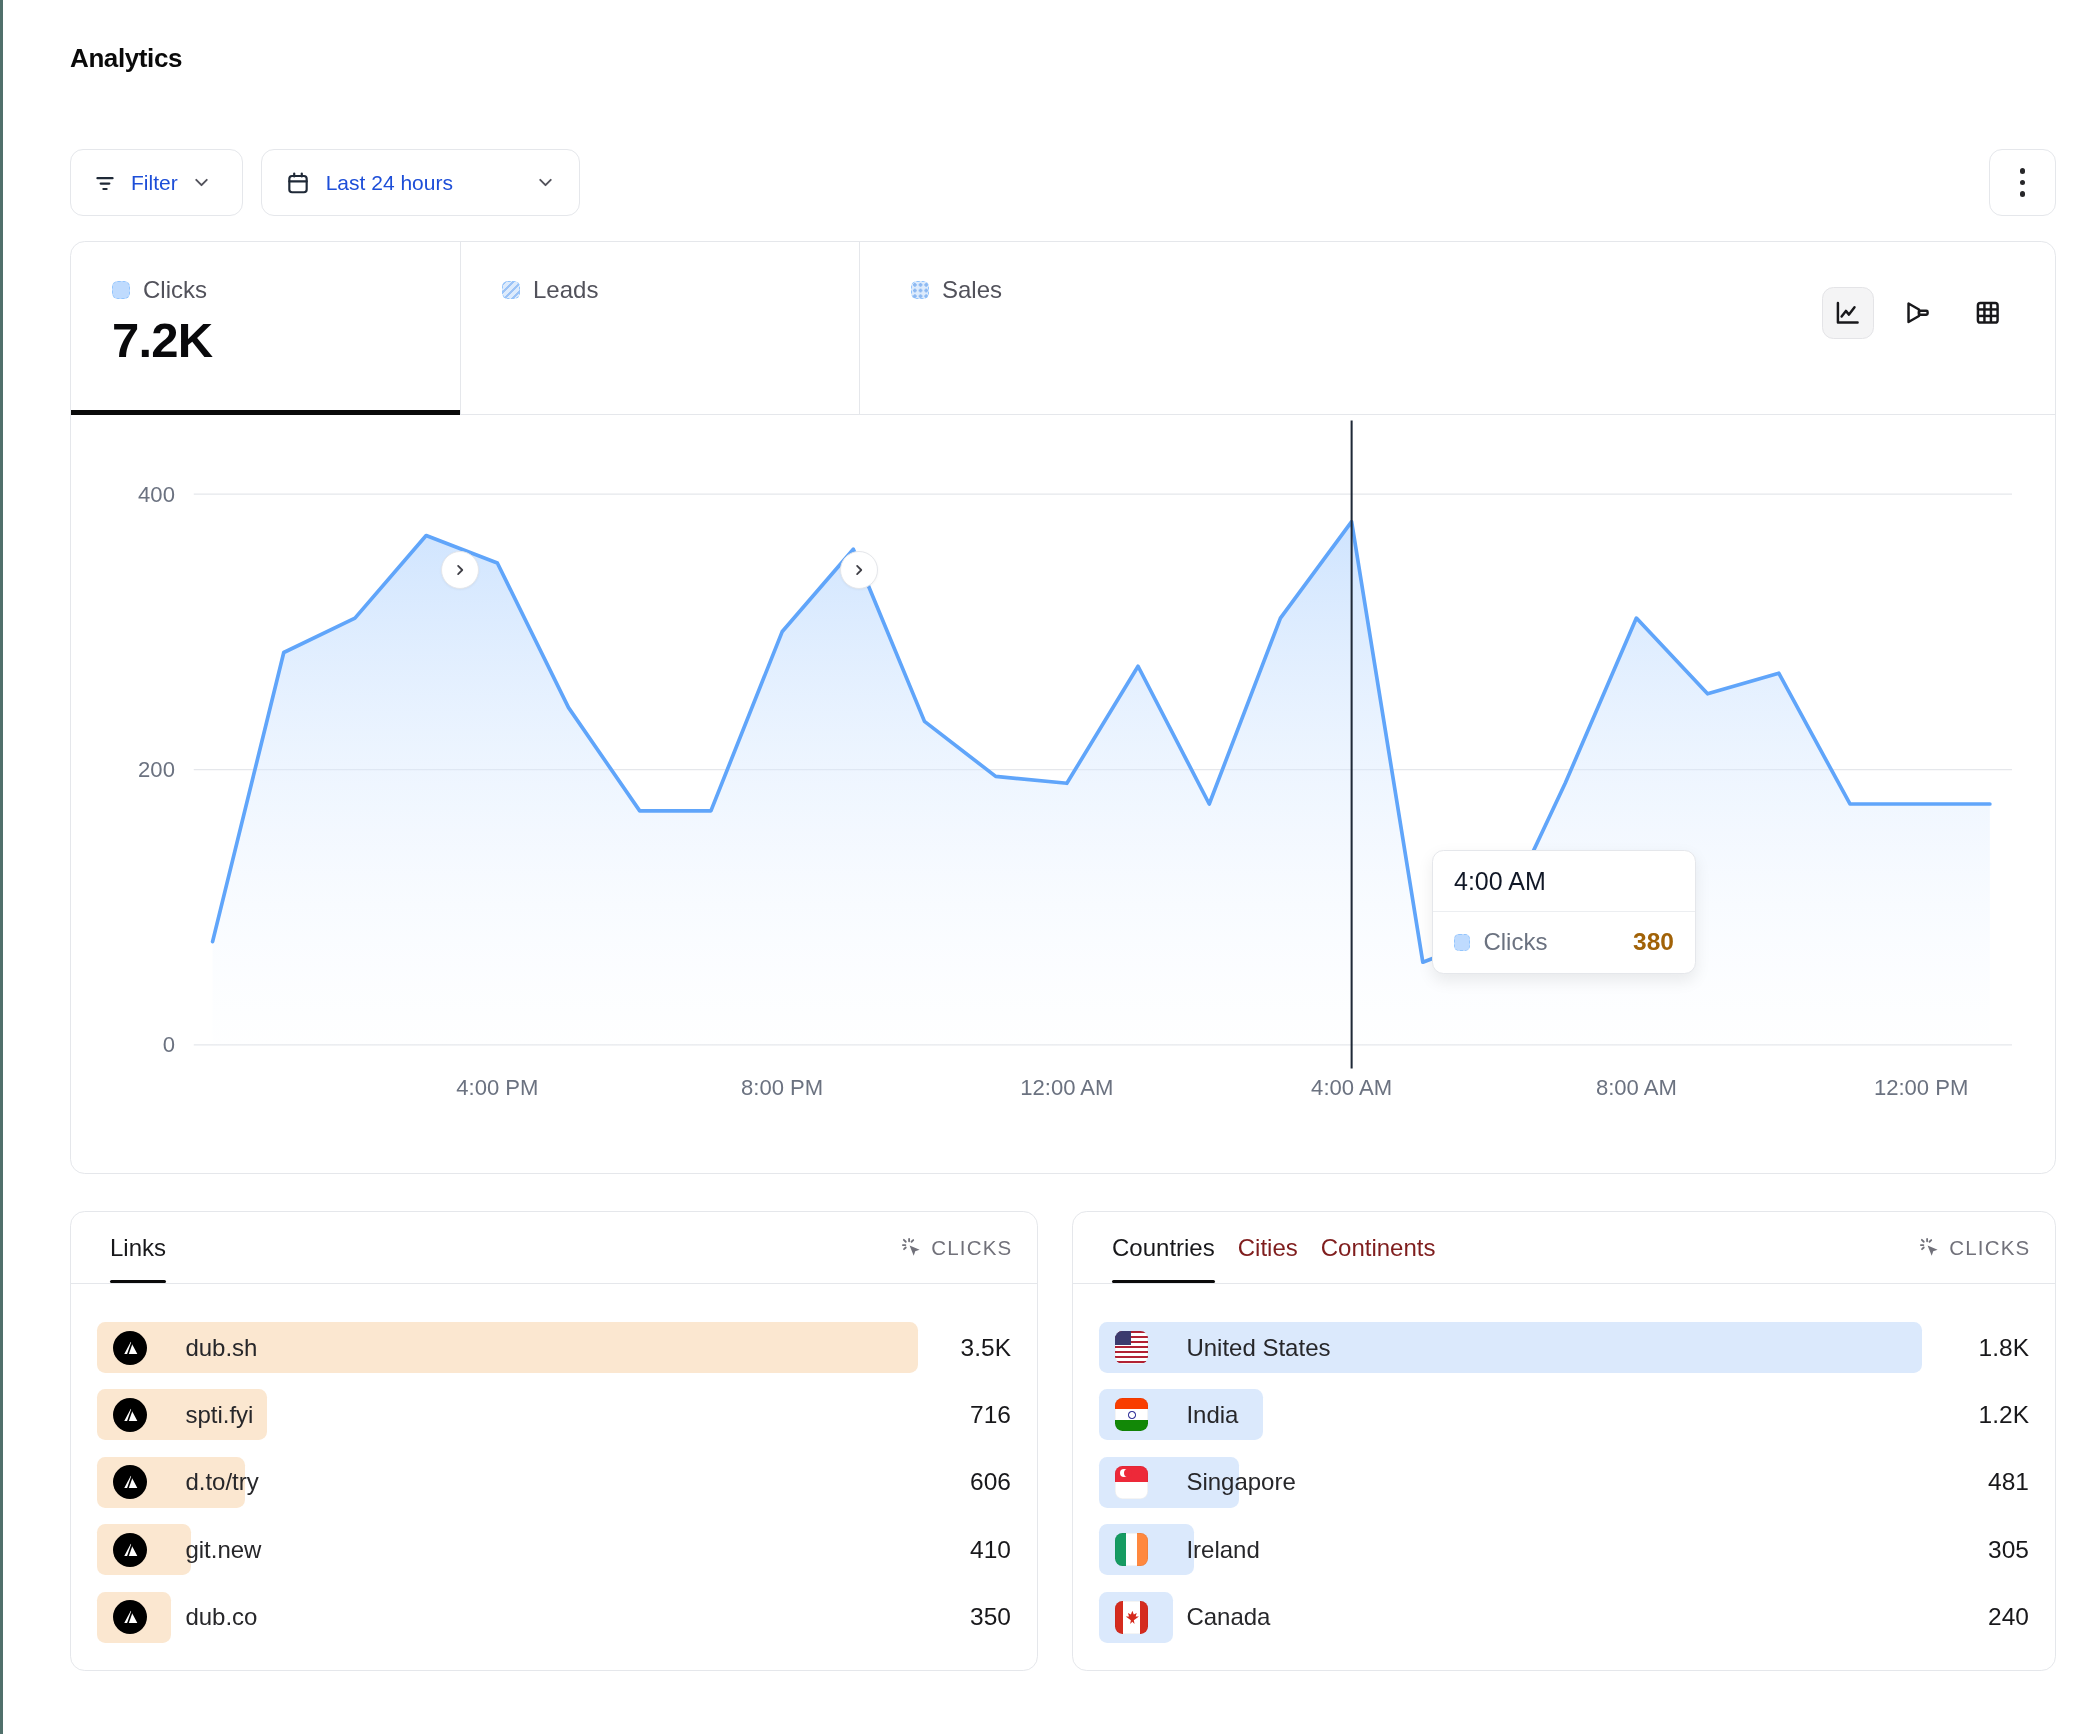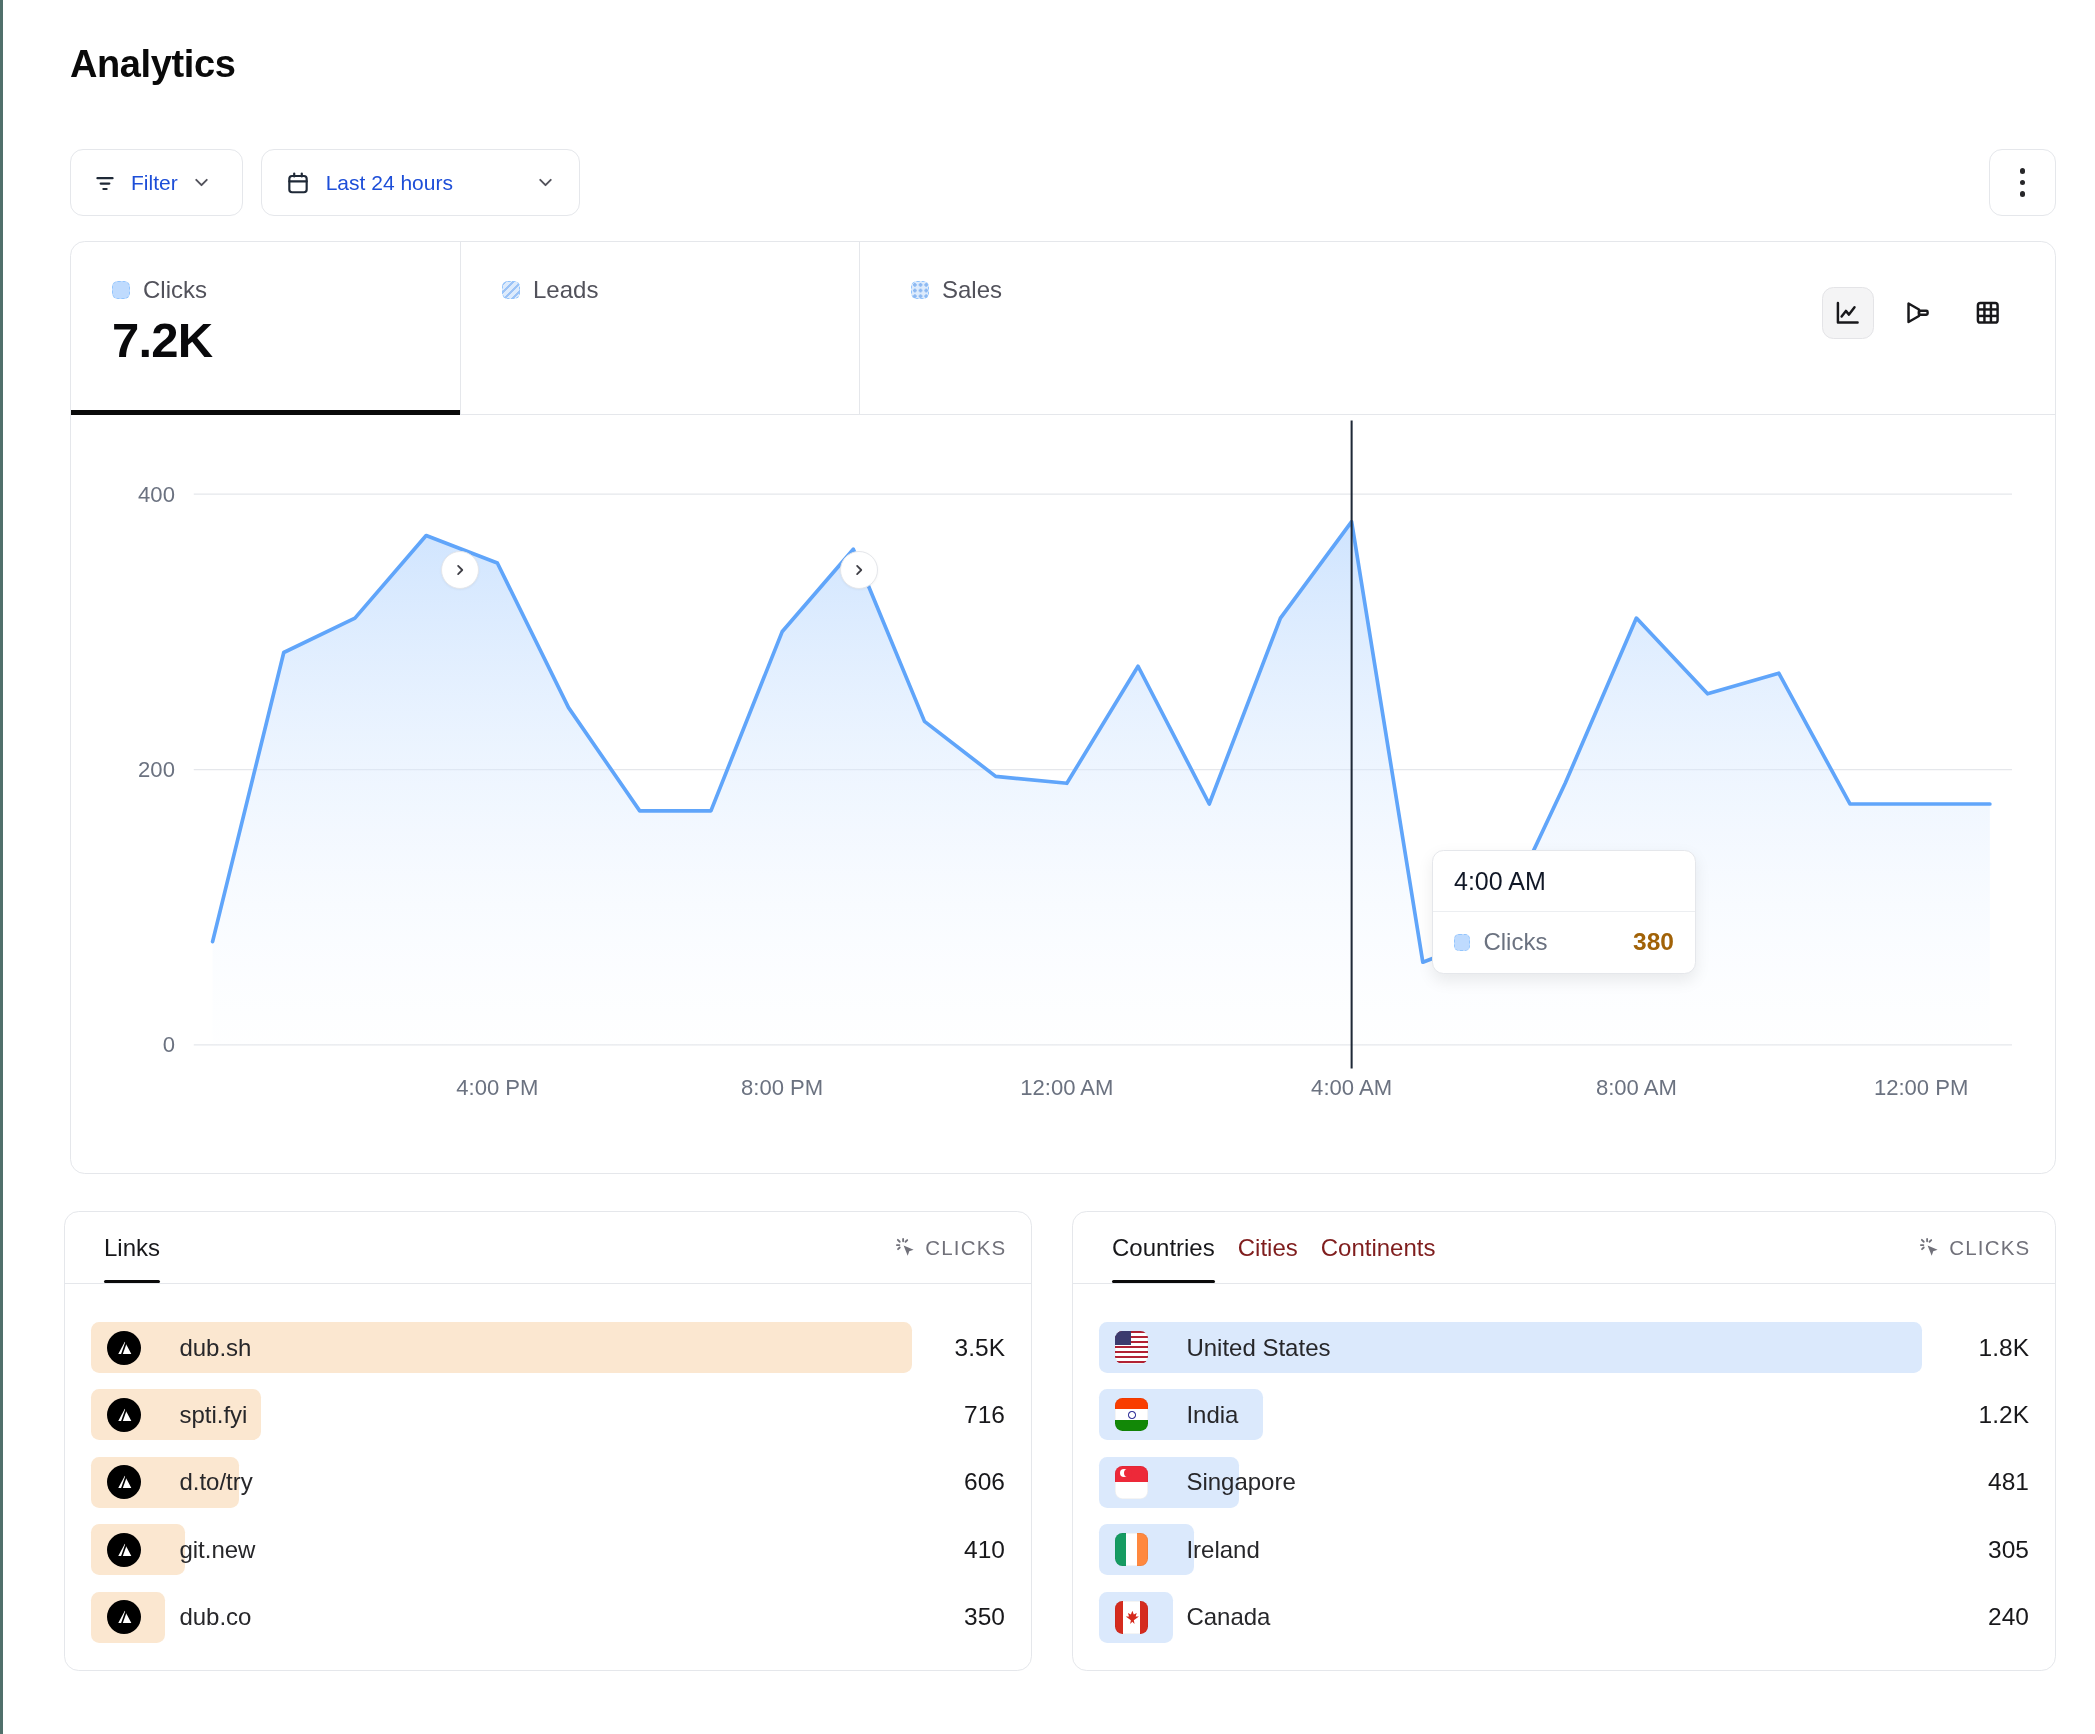--- a/index.html
+++ b/index.html
@@ -1,19 +1,19 @@
 <!DOCTYPE html>
 <html style="font-size:13px"><head>
 <meta charset="utf-8">
 <style>
   html,body{margin:0;padding:0;background:#fff;}
   .page{position:relative;width:2096px;height:1735px;background:#fff;overflow:hidden;
         font-family:"Liberation Sans",sans-serif;color:#18181b;}
   .edge-strip{position:absolute;left:0;top:0;width:3.3px;height:1735px;background:#50706b;}
-  .title{position:absolute;left:70px;top:43px;margin:0;font-size:38px;font-weight:700;color:#0a0a0a;letter-spacing:-0.4px;}
+  .title{position:absolute;left:70px;top:43px;margin:0;font-size:26px;font-weight:700;color:#0a0a0a;letter-spacing:-0.4px;}
 
   .btn{position:absolute;box-sizing:border-box;height:67px;border:1.2px solid #e5e7eb;border-radius:13px;
        background:#fff;display:flex;align-items:center;cursor:pointer;}
   .filter-btn{left:70px;top:149px;width:173px;padding:0 21px;gap:13px;}
   .date-btn{left:261px;top:149px;width:319px;padding:0 23px;gap:14.7px;}
   .btn .lbl{font-size:21px;color:#1d4ed8;font-weight:500;white-space:nowrap;}
   .date-btn .chev{margin-left:auto;}
   .kebab-btn{left:1989px;top:149px;width:67px;justify-content:center;}
   .kebab{display:flex;flex-direction:column;gap:5.7px;}
   .kebab i{width:5.7px;height:5.7px;border-radius:50%;background:#27272a;}
@@ -47,21 +47,21 @@
   .tooltip{position:absolute;left:1361px;top:608px;width:262px;background:#fff;border:1.2px solid #e5e7eb;
            border-radius:11.5px;box-shadow:0 6.5px 16.4px rgba(0,0,0,.08);z-index:5;}
   .tt-head{padding:16.4px 21px 14.7px 21px;font-size:25px;font-weight:500;color:#111827;border-bottom:1.2px solid #eceef1;}
   .tt-row{display:flex;align-items:center;gap:13px;padding:16.4px 21px;}
   .tt-row .chip{width:16.4px;height:16.4px;border-radius:4.9px;}
   .tt-series{font-size:24px;color:#6b7280;}
   .tt-val{margin-left:auto;font-size:24.5px;font-weight:700;color:#a16207;}
 
   .panel{position:absolute;top:1211px;height:460px;box-sizing:border-box;border:1.2px solid #e5e7eb;
          border-radius:14.7px;background:#fff;}
-  .links-panel{left:64px;width:968px;}
+  .links-panel{left:70px;width:968px;}
   .countries-panel{left:1072px;width:984px;}
   .panel-head{position:relative;display:flex;align-items:center;height:72px;padding:0 24.5px 0 39px;
               border-bottom:1.2px solid #e5e7eb;box-sizing:border-box;}
   .ptab{position:relative;font-size:24px;color:#7f1d1d;font-weight:500;cursor:pointer;white-space:nowrap;}
   .ptab.active{color:#18181b;}
   .ptab.active::after{content:"";position:absolute;left:0;top:calc(100% + 18px);width:100%;height:3.3px;background:#0a0a0a;border-radius:1.6px;}
   .ptabs{display:flex;gap:23px;}
   .metric-col{margin-left:auto;display:flex;align-items:center;gap:8.2px;color:#71717a;}
   .metric-col .mlabel{font-size:20.5px;letter-spacing:1.2px;font-weight:500;}
   .rows{position:absolute;left:26px;right:26px;top:110px;}

